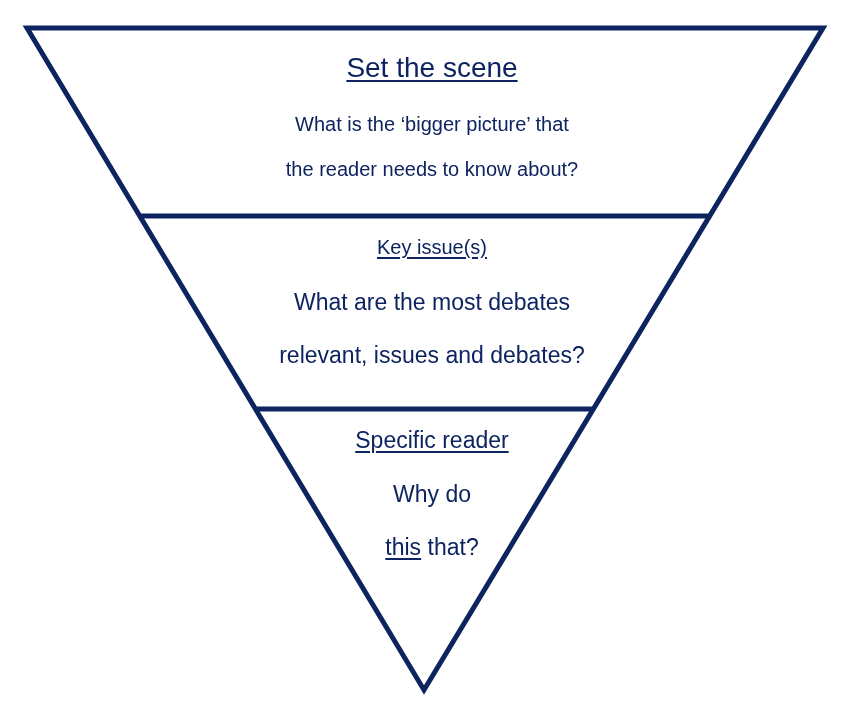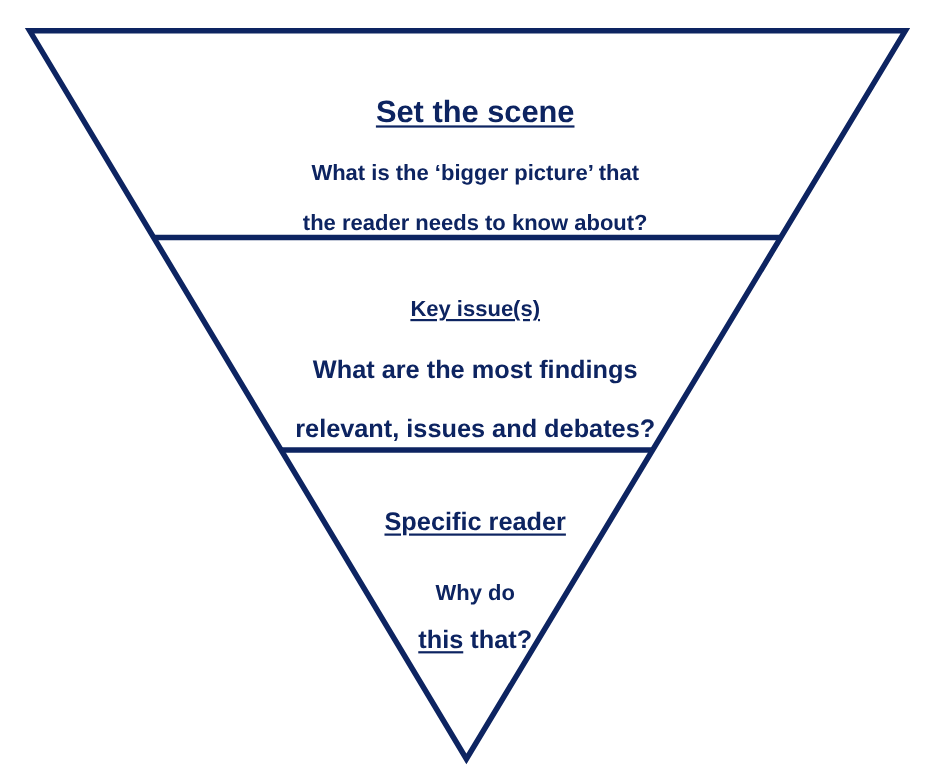--- a/index.html
+++ b/index.html
@@ -1,45 +1,45 @@
 <!DOCTYPE html>
 <html><head>
 <meta charset="utf-8">
 <style>
   html, body { margin: 0; padding: 0; background: #ffffff; }
   body { width: 864px; height: 706px; position: relative; overflow: hidden;
          font-family: "Liberation Sans", "DejaVu Sans", sans-serif; }
   #funnel { position: absolute; left: 0; top: 0; }
   .txt { position: absolute; left: 0; width: 864px; text-align: center;
-         color: #0d2461; font-weight: bold; white-space: nowrap; margin-top: 34px; }
+         color: #0d2461; font-weight: normal; white-space: nowrap; }
   .u { text-decoration: underline; text-underline-offset: 3px; text-decoration-thickness: 2px; }
   .t1-head { top: 52px; font-size: 28px; }
   .t1-line { font-size: 20px; }
   .t1-l1 { top: 113px; }
   .t1-l2 { top: 158px; }
   .t2-head { top: 236px; font-size: 20px; }
   .t2-line { font-size: 23px; }
   .t2-l1 { top: 289px; }
   .t2-l2 { top: 342px; }
   .t3-head { top: 427px; font-size: 23px; }
-  .t3-l1 { top: 494px; font-size: 20px; }
+  .t3-l1 { top: 481px; font-size: 23px; }
   .t3-l2 { top: 534px; font-size: 23px; }
 </style>
 </head>
 <body>
 
 <svg id="funnel" width="864" height="706">
   <polygon points="27,28 823,28 424,690" fill="none" stroke="#0d2461" stroke-width="5" stroke-linejoin="miter"></polygon>
   <line x1="140" y1="216" x2="710" y2="216" stroke="#0d2461" stroke-width="5"></line>
   <line x1="256" y1="409" x2="593" y2="409" stroke="#0d2461" stroke-width="5"></line>
 </svg>
 
 <div class="txt t1-head u">Set the scene</div>
 <div class="txt t1-line t1-l1">What is the ‘bigger picture’ that</div>
 <div class="txt t1-line t1-l2">the reader needs to know about?</div>
 
 <div class="txt t2-head u">Key issue(s)</div>
-<div class="txt t2-line t2-l1">What are the most findings</div>
+<div class="txt t2-line t2-l1">What are the most debates</div>
 <div class="txt t2-line t2-l2">relevant, issues and debates?</div>
 
 <div class="txt t3-head u">Specific reader</div>
 <div class="txt t3-l1">Why do</div>
 <div class="txt t3-l2"><span class="u">this</span><span> that?</span></div>
 
 </body></html>

